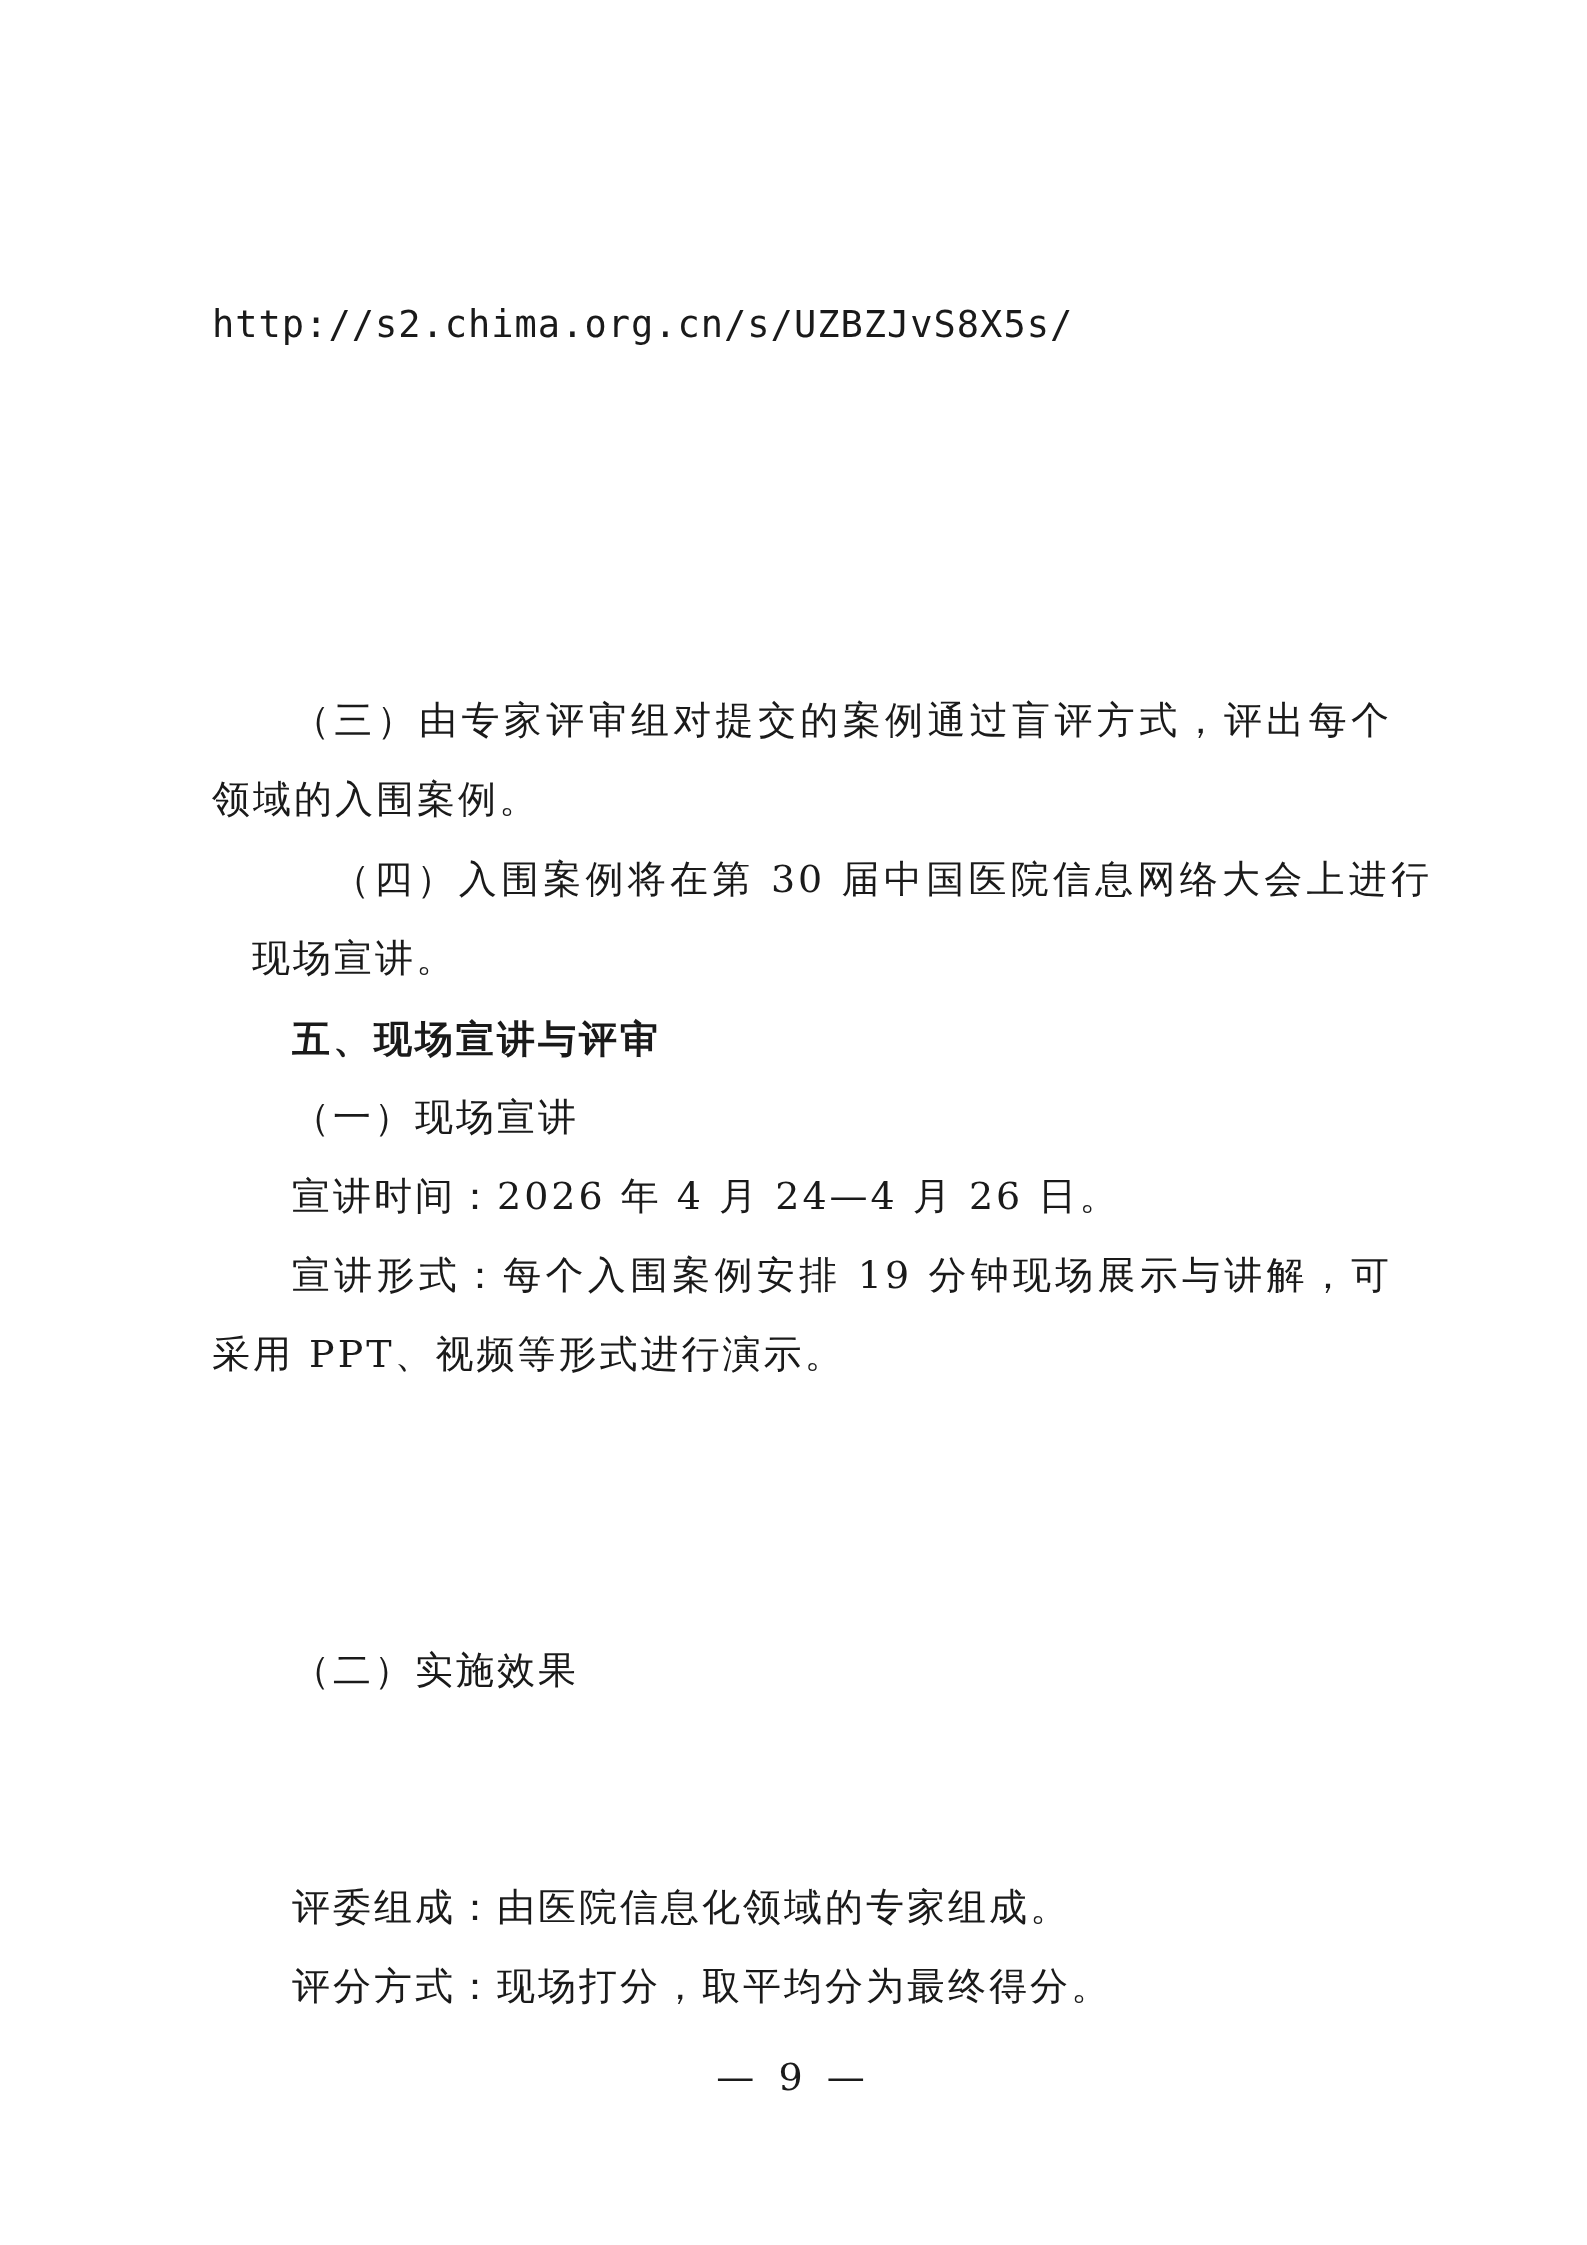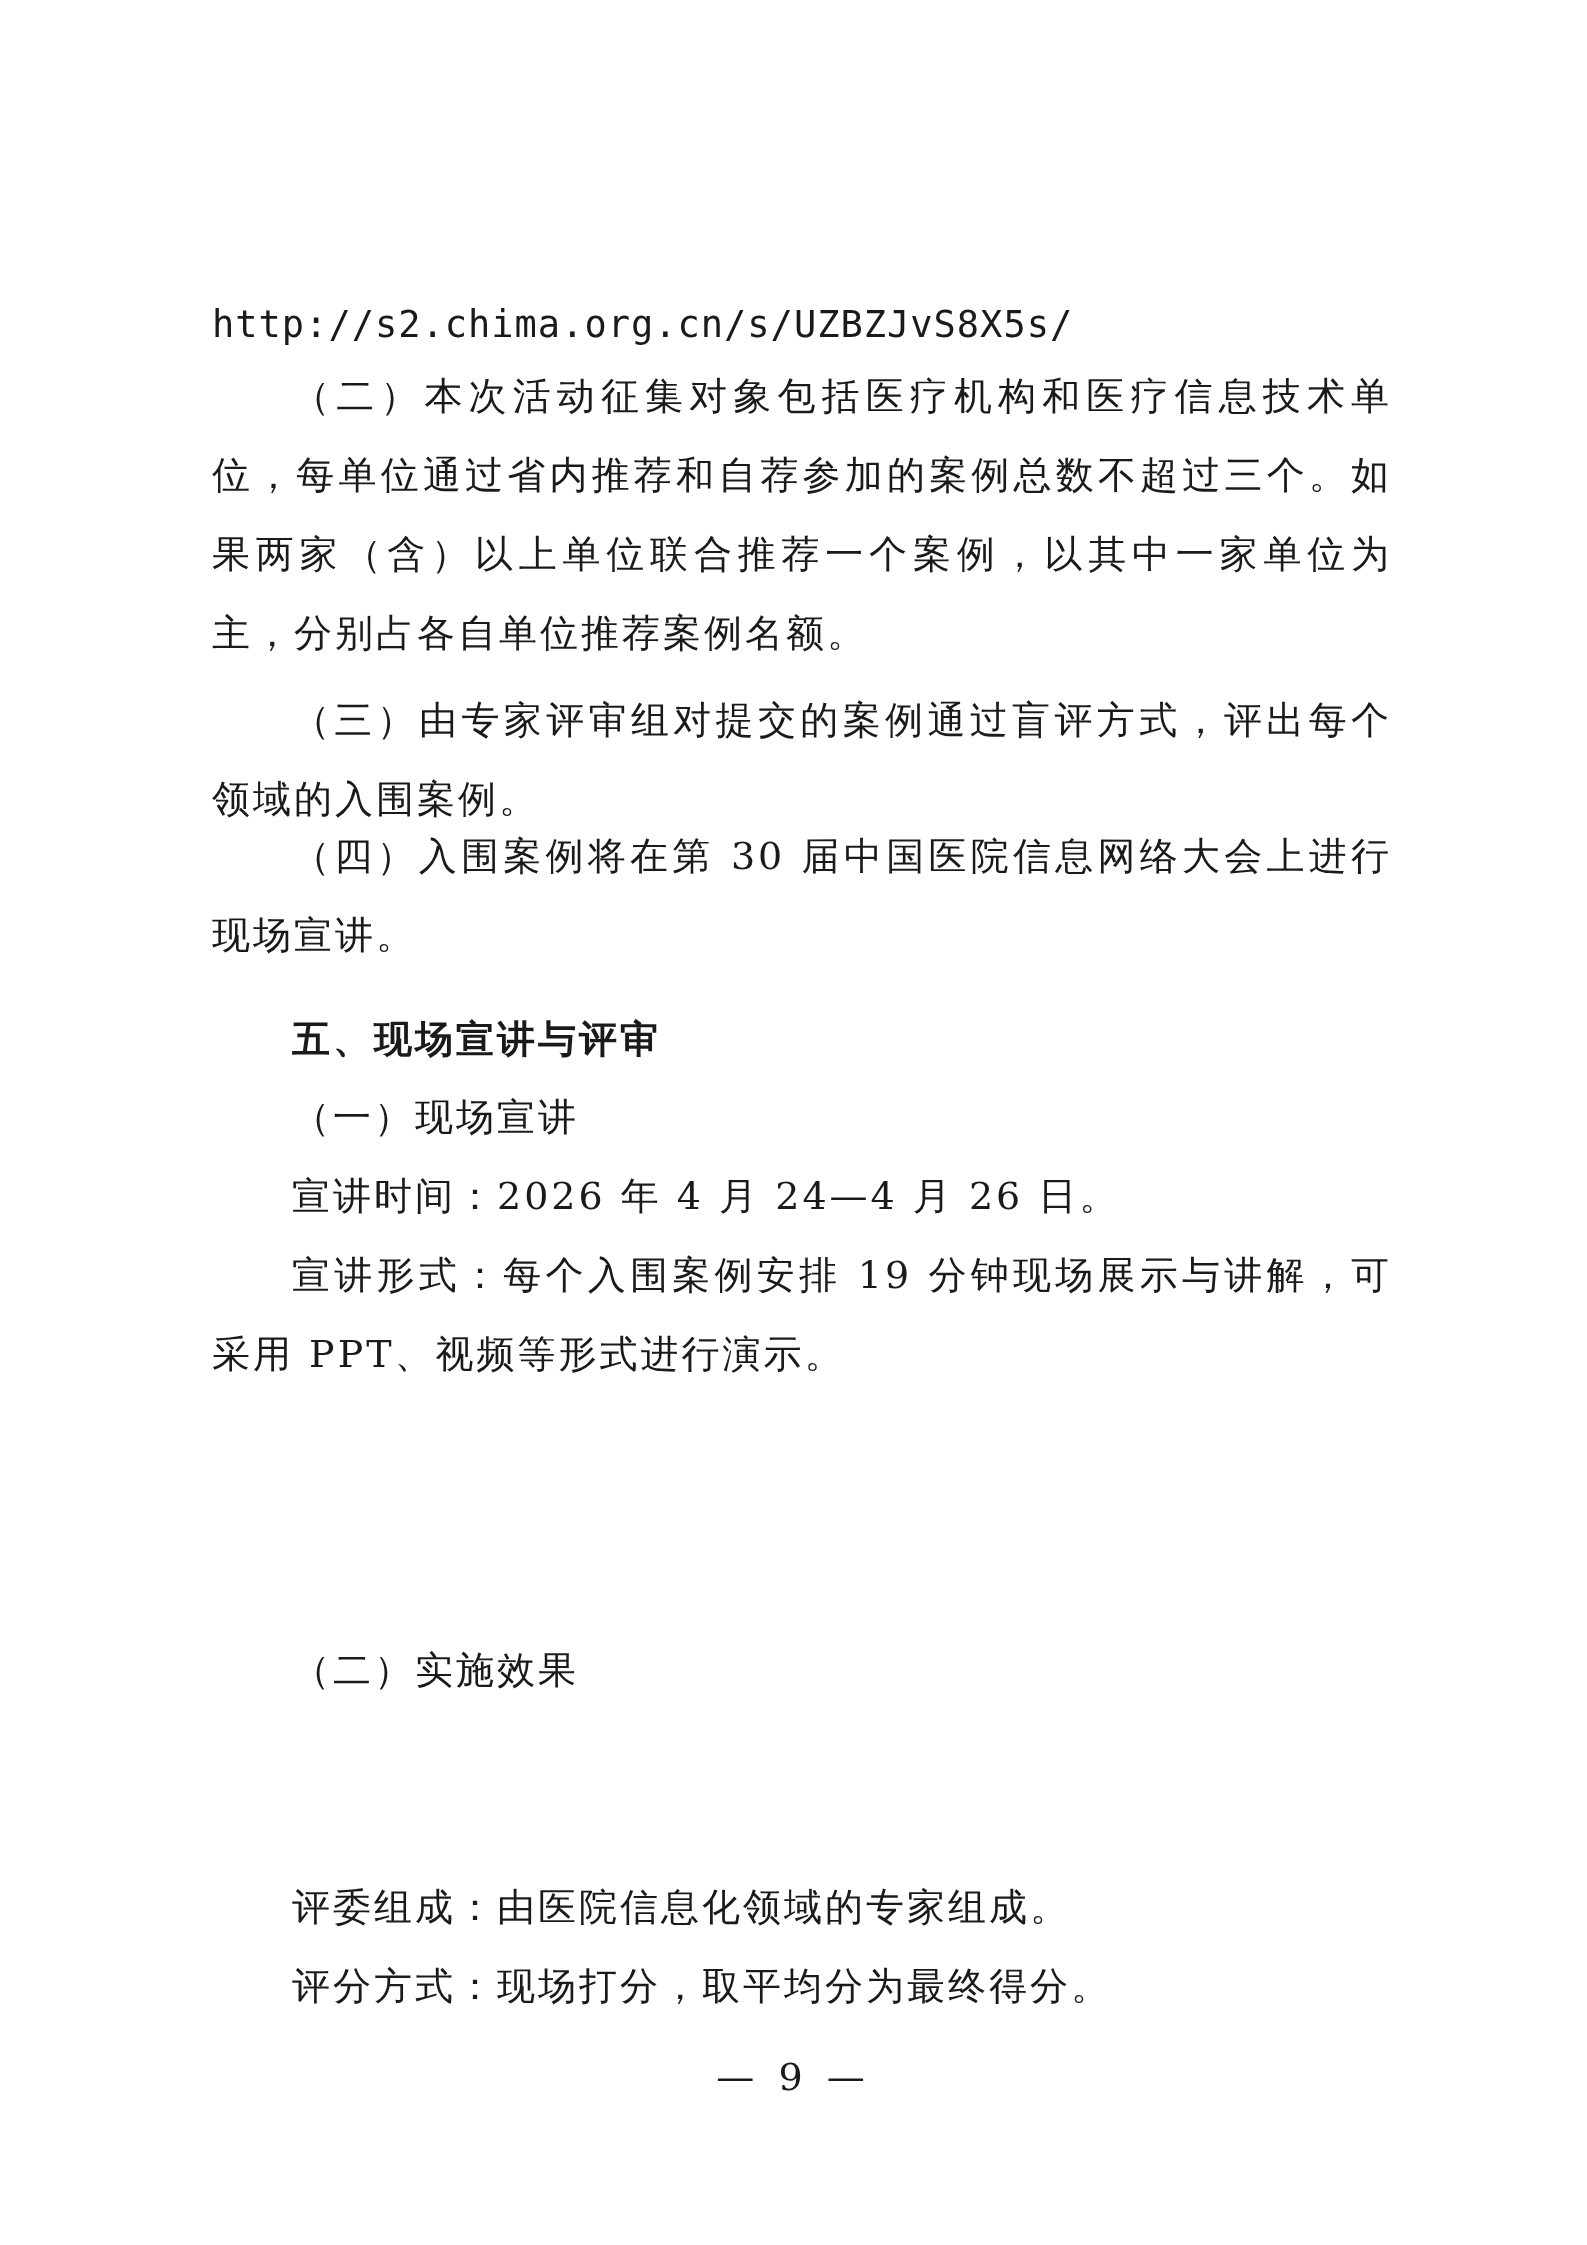--- a/index.html
+++ b/index.html
@@ -20,23 +20,22 @@
   .footer {
     position: absolute; top: 2055px; left: 0; width: 1587px; text-align: center;
     font-size: 38px; letter-spacing: 6px;
   }
 </style>
 </head>
 <body>
 
 <div class="page">
   <p class="para url" style="top:285px;">http://s2.chima.org.cn/s/UZBZJvS8X5s/</p>
-  <p class="para indent" style="top:357px;">（二）本次活动征集对象包括医疗机构和医疗信息技术单位，每单位通过省内推荐和自荐参加的案例总数不超过三个。如果两家（含）以上单位联合推荐一个案例，以其中一家单位为主，分别占各自单位推荐案例名额。</p>
   <p class="para indent" style="top:681px;">（三）由专家评审组对提交的案例通过盲评方式，评出每个领域的入围案例。</p>
-  <p class="para indent" style="top:817px;">（四）入围案例将在第 30 届中国医院信息网络大会上进行现场宣讲。</p>
+  <p class="para indent" style="top:840px;margin-left:40px;">（四）入围案例将在第 30 届中国医院信息网络大会上进行现场宣讲。</p>
   <p class="para indent heading" style="top:1000px;">五、现场宣讲与评审</p>
   <p class="para indent" style="top:1078px;">（一）现场宣讲</p>
   <p class="para indent" style="top:1157px;">宣讲时间：2026 年 4 月 24—4 月 26 日。</p>
   <p class="para indent" style="top:1236px;">宣讲形式：每个入围案例安排 19 分钟现场展示与讲解，可采用 PPT、视频等形式进行演示。</p>
   <p class="para indent" style="top:1631px;">（二）实施效果</p>
   <p class="para indent" style="top:1868px;">评委组成：由医院信息化领域的专家组成。</p>
   <p class="para indent" style="top:1947px;">评分方式：现场打分，取平均分为最终得分。</p>
   <div class="footer">— 9 —</div>
 </div>
 

